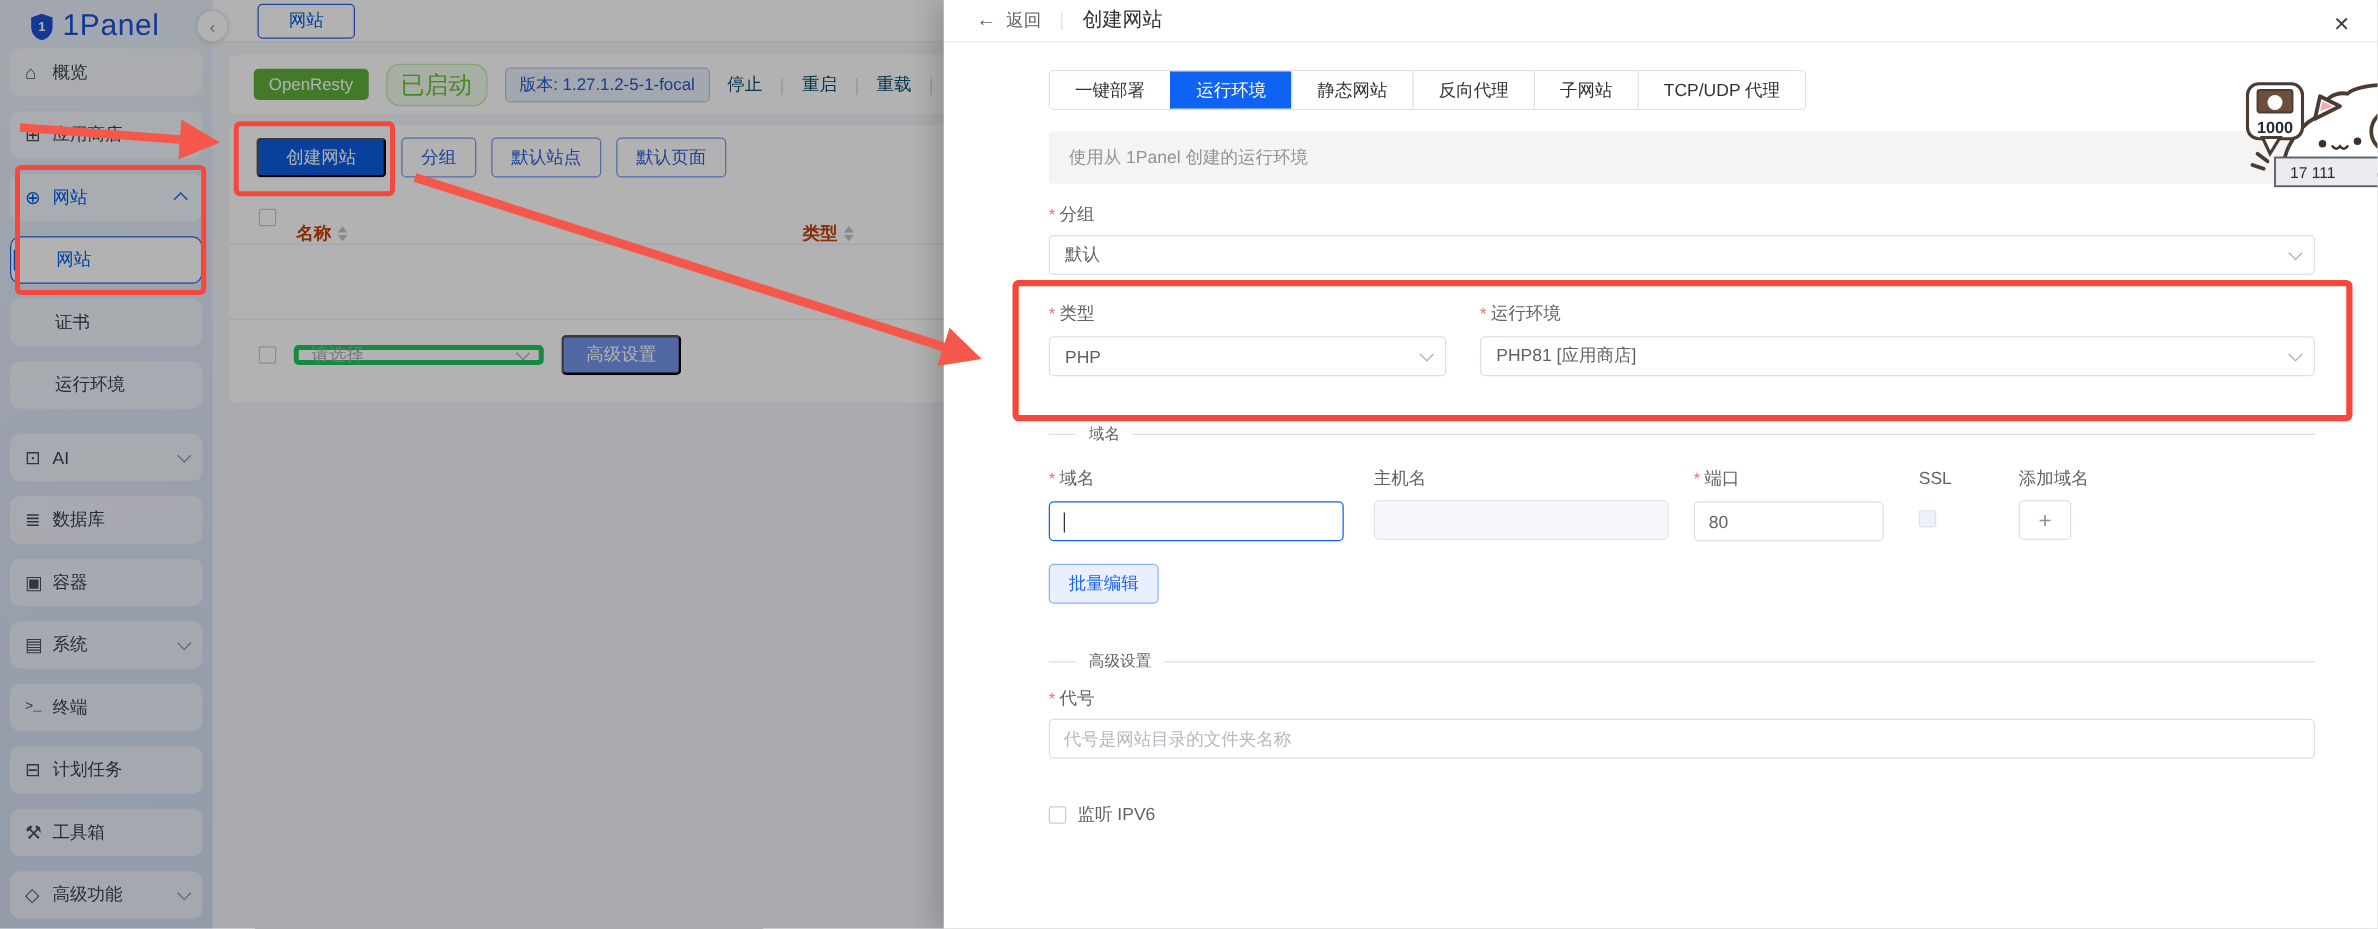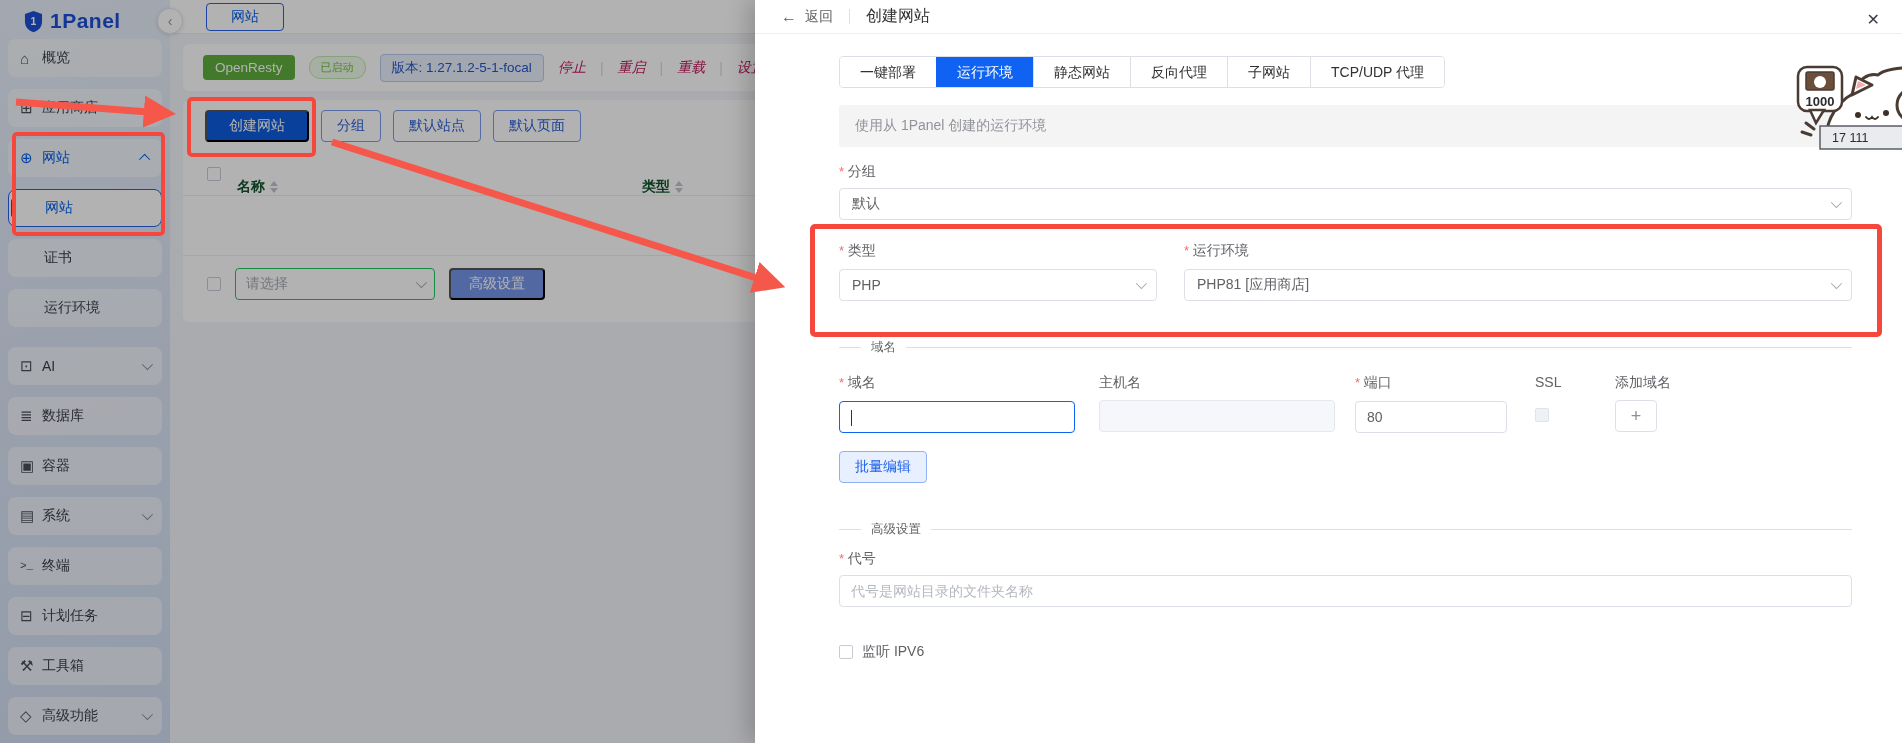--- a/index.html
+++ b/index.html
@@ -3,21 +3,21 @@
 <meta charset="utf-8">
 <style>
   * { margin:0; padding:0; box-sizing:border-box; }
   html,body { width:1902px; height:743px; overflow:hidden; }
   body { position:relative; font-family:"Liberation Sans",sans-serif; background:#f4f5f9; font-size:14px; color:#303133; }
 
   
   .sidebar { position:absolute; left:0; top:0; width:170px; height:743px;
     background:linear-gradient(165deg,#eaf1fc 0%,#dde7f8 45%,#d3dff4 100%); z-index:10; }
   .logo-row { display:flex; align-items:center; gap:7px; padding:6px 0 0 24px; height:36px; }
-  .logo-text { font-weight:700; font-size:21px; color:#1d4fd7; letter-spacing:.5px; }
+  .logo-text { font-weight:400; font-size:24px; color:#1d4fd7; letter-spacing:.5px; }
   .sb-list { padding:3px 0 0 0; }
   .sb-item { position:relative; margin:0 8px 12px 8px; height:38px; border-radius:8px;
     display:flex; align-items:center; padding:0 12px; background:rgba(255,255,255,.55);
     color:#3a3f47; cursor:pointer; }
   .sb-item .ic { width:22px; font-size:15px; color:#4a4f58; flex:0 0 22px; text-align:left; }
   .sb-item.gap-top { margin-top:20px; }
   .sb-item.parent-active { color:#005eeb; }
   .sb-item.parent-active .ic { color:#005eeb; }
   .sb-item.child { padding-left:36px; }
   .sb-item.child-selected { background:#fff; border:1px solid #2a61e8; color:#005eeb; }
@@ -32,41 +32,41 @@
     display:flex; align-items:center; justify-content:center; color:#9094a0; font-size:14px; cursor:pointer; }
 
   
   .main { position:absolute; left:170px; top:0; right:0; bottom:0; background:#f4f5f9; z-index:5; }
   .tagbar { height:34px; background:#fff; border-bottom:1px solid #ececf1; position:relative; }
   .tag-tab { position:absolute; left:36px; top:3px; height:28px; padding:0 24px; display:flex; align-items:center;
     border:1px solid #2a61e8; border-radius:4px; color:#005eeb; background:#fff; cursor:pointer; }
   .card { position:absolute; background:#fff; border-radius:6px; }
   .toolbar-card { left:13px; top:44px; width:730px; height:47px; display:flex; align-items:center; gap:14px; padding:0 20px; }
   .app-badge { background:#5fae3e; color:#fff; border-radius:4px; padding:5px 12px; font-size:13.5px; }
-  .status-pill { background:#f0f9eb; color:#67c23a; border:1px solid #c2e7b0; border-radius:11px; padding:3px 11px; font-size:11px; }
+  .status-pill { background:#f0f9eb; color:#67c23a; border:1px solid #c2e7b0; border-radius:11px; padding:3px 11px; font-size:19px; }
   .ver-badge { background:#e9effc; border:1px solid #b9c9ef; color:#2456c8; border-radius:4px; padding:4px 11px; font-size:13.5px; }
-  .tool-link { color:#be185d; cursor:pointer;font-style:italic; }
+  .tool-link { color:#0c4a6e; cursor:pointer; }
   .pipe { color:#d4d9e2; }
   .table-card { left:13px; top:100px; width:730px; height:222px; }
   .btn-row { display:flex; gap:12px; padding:10px 20px 10px 22px; }
   .btn { height:32px; display:inline-flex; align-items:center; border-radius:4px; font-size:14px; cursor:pointer; }
   .btn-primary { background:#0d5ce0; color:#fff; padding:0 22px; }
   .btn-outline { background:#fff; border:1px solid #7a9af0; color:#2a5fd7; padding:0 15px; }
   .thead-row { display:flex; align-items:center; height:44px; padding:0 20px 0 24px; border-bottom:1px solid #ebeef5; }
   .cb { width:14px; height:14px; border:1px solid #c6ccd6; border-radius:2px; background:#fff; flex:0 0 14px; }
-  .th { display:flex; align-items:center; gap:5px; color:#14532d; font-weight:bold;margin-top:27px; }
+  .th { display:flex; align-items:center; gap:5px; color:#c2410c; font-weight:bold;margin-top:27px; }
   .th.first { margin-left:16px; }
   .th.second { margin-left:364px; }
   .sort { display:inline-flex; flex-direction:column; gap:2px; }
   .sort i { display:block; width:0; height:0; border-left:4px solid transparent; border-right:4px solid transparent; }
   .sort .upt { border-bottom:5px solid #c0c4cc; }
   .sort .dnt { border-top:5px solid #c0c4cc; }
   .tbody-empty { height:60px; border-bottom:1px solid #ebeef5; }
   .tfoot-row { display:flex; align-items:center; gap:14px; padding:12px 20px 0 24px; }
-  .mini-select { width:200px; height:32px; border:1px solid #22c55e; border-radius:4px; background:#fff;
+  .mini-select { width:200px; height:16px; border:4px solid #22c55e; border-radius:4px; background:#fff;
     display:flex; align-items:center; padding:0 10px; color:#a8abb2; cursor:pointer; }
   .mini-select .chev2 { margin-left:auto; width:8px; height:8px; border-right:1.5px solid #a8abb2; border-bottom:1.5px solid #a8abb2; transform:rotate(45deg) translateY(-2px); }
   .btn-batch { background:#7596ea; color:#fff; padding:0 18px; }
 
   
   .modal-overlay { position:absolute; inset:0; background:rgba(0,0,0,.30); z-index:40; }
 
   
   .drawer { position:absolute; left:755px; top:0; width:1147px; height:743px; background:#fff; z-index:50;
     box-shadow:-8px 0 20px rgba(0,0,0,.18); }

